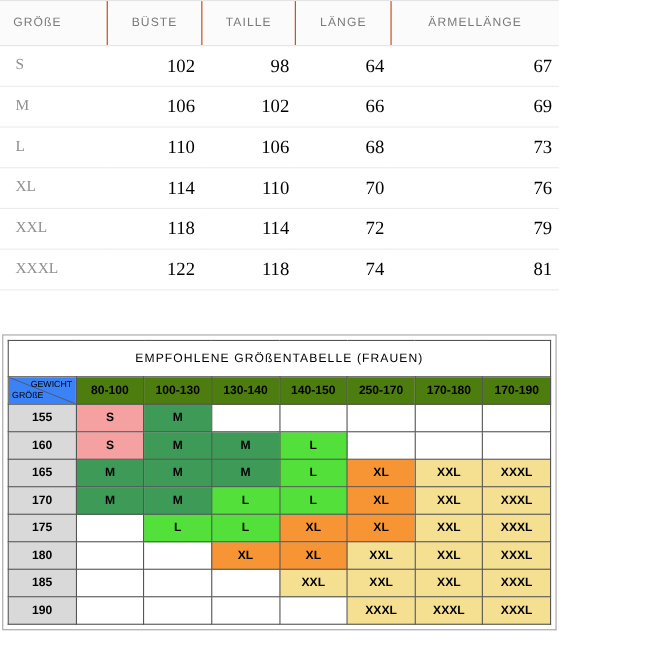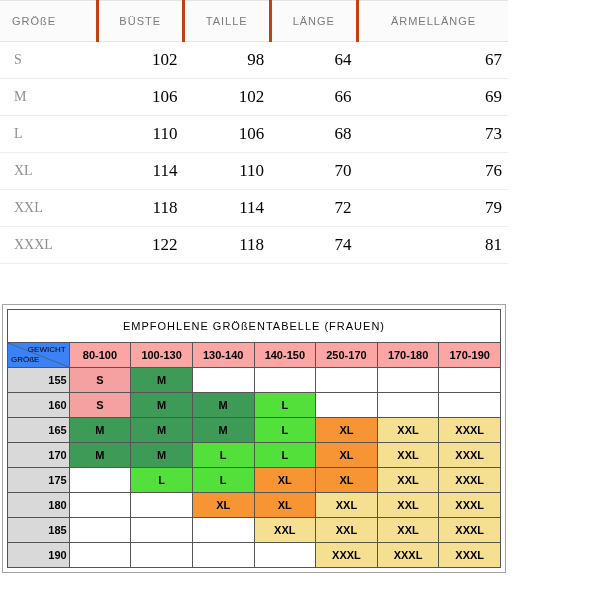--- a/index.html
+++ b/index.html
@@ -24,21 +24,21 @@
     background: #fbfbfb;
     color: #7a7a7a;
     font-weight: 500;
     letter-spacing: 1px;
     font-size: 11px;
     padding: 14px 6px;
     border-top: 1px solid #e4e4e4;
     border-bottom: 1px solid #e4e4e4;
   }
   .sizes thead th + th {
-    border-left: 3px solid #c2410c;
+    border-left: 1px solid #c2410c;
     margin-top: 37px;
   }
   .sizes thead th:first-child {
     text-align: left;
     padding-left: 12px;
   }
   .sizes tbody td {
     border-bottom: 1px solid #ececec;
     padding: 8px 6px;
     text-align: right;
@@ -94,28 +94,27 @@
   .rec .corner .bot {
     position: absolute;
     bottom: 2px; left: 3px;
   }
   .rec .corner svg {
     position: absolute;
     top:0; left:0;
     width:100%; height:100%;
   }
   .rec .wh {
-    background: #fca5a5;
+    background: #4d7c0f;
     font-size: 11px;
   }
   .rec .hh {
     background: #d9d9d9;
     font-size: 11px;
     width: 76px;
-    text-align: right;
   }
   .rec td.cell {
     font-weight: 600;
     font-size: 11px;
   }
   .c-pink   { background:#f6a1a1; }
   .c-dgreen { background:#3e9a57; }
   .c-lgreen { background:#53e03a; }
   .c-orange { background:#f79535; }
   .c-yellow { background:#f5df91; }

